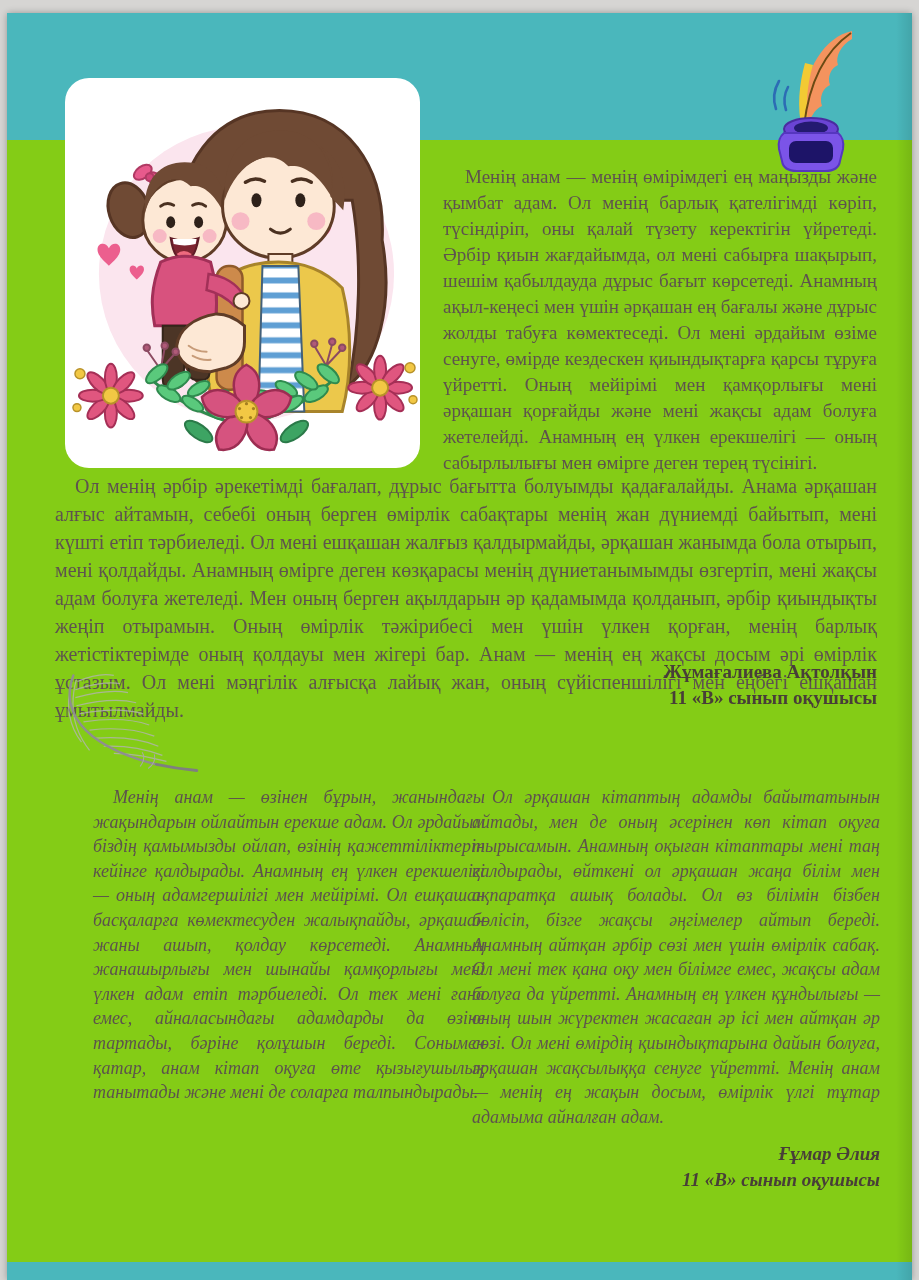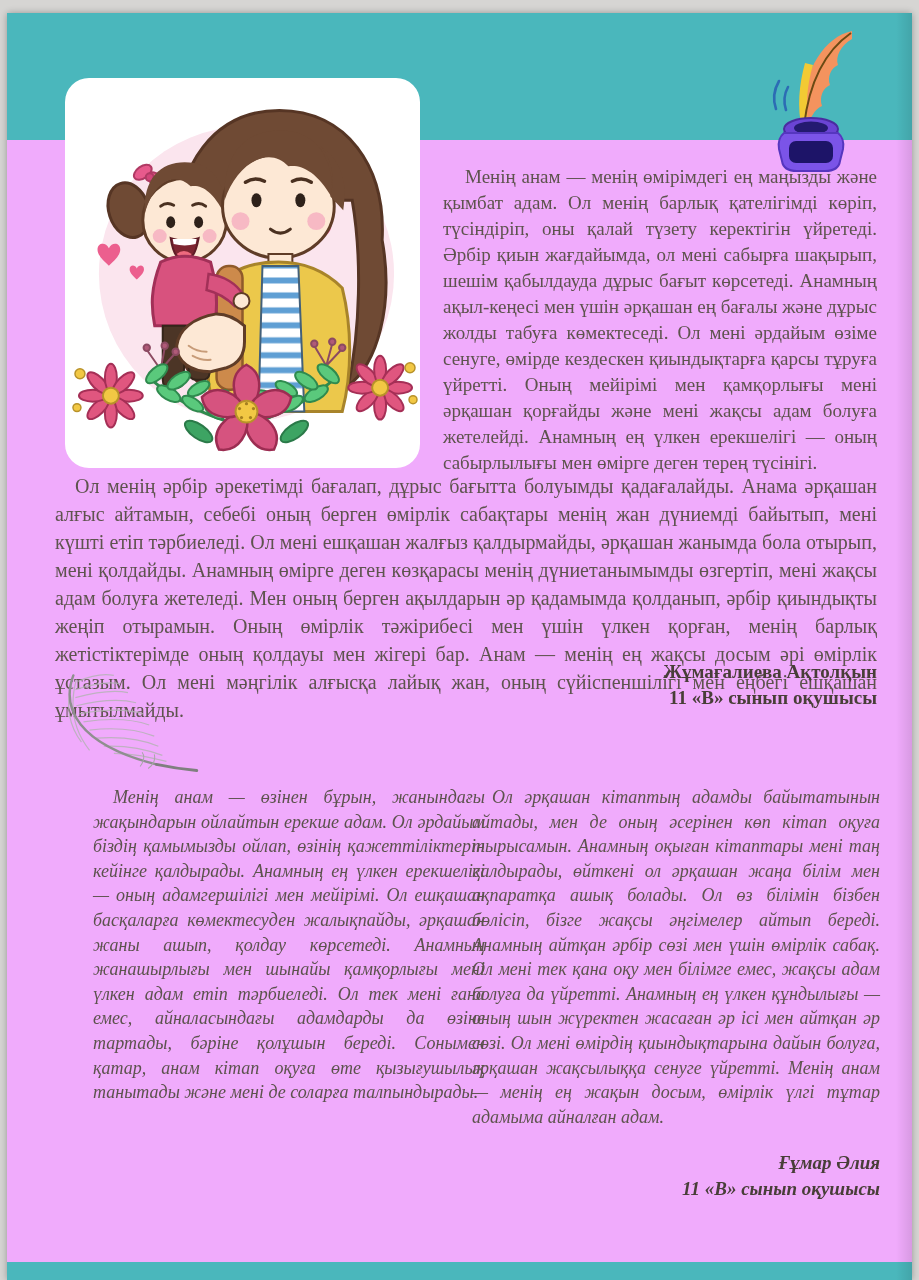--- a/index.html
+++ b/index.html
@@ -3,21 +3,21 @@
 <meta charset="utf-8">
 <style>
   html,body{margin:0;padding:0;}
   body{
     width:919px;height:1280px;position:relative;overflow:hidden;
     background:#d6d5d3;
     font-family:"Liberation Serif","DejaVu Serif",serif;
   }
   .page{
     position:absolute;left:7px;top:13px;width:905px;height:1267px;
-    background:#f0abfc;border-radius:3px 3px 0 0;
+    background:#84cc16;border-radius:3px 3px 0 0;
     box-shadow:0 0 7px rgba(0,0,0,.3);
   }
   .page-edge-shadow{
     position:absolute;right:0;top:0;bottom:0;width:16px;
     background:linear-gradient(to right,rgba(0,0,0,0),rgba(0,0,0,.10));
     pointer-events:none;
   }
   .header-band{
     position:absolute;left:0;top:0;width:100%;height:127px;
     background:#4ab7bc;
@@ -55,21 +55,21 @@
   .author-block-1{
     position:absolute;left:436px;top:646px;width:434px;
   }
   .column{
     position:absolute;top:772px;
     font-style:italic;font-size:18px;line-height:24.6px;
     text-indent:20px;color:#5c524d;
   }
   .column-left{left:50px;width:392px;margin-left:36px;}
   .column-right{left:465px;width:408px;}
-  .author-block-2{margin-top:21px;text-indent:0;}
+  .author-block-2{margin-top:12px;text-indent:0;}
 </style>
 </head>
 <body>
 
 <div class="page">
 
   <div class="header-band"></div>
   <div class="footer-band"></div>
 
   <div class="illustration-card">

